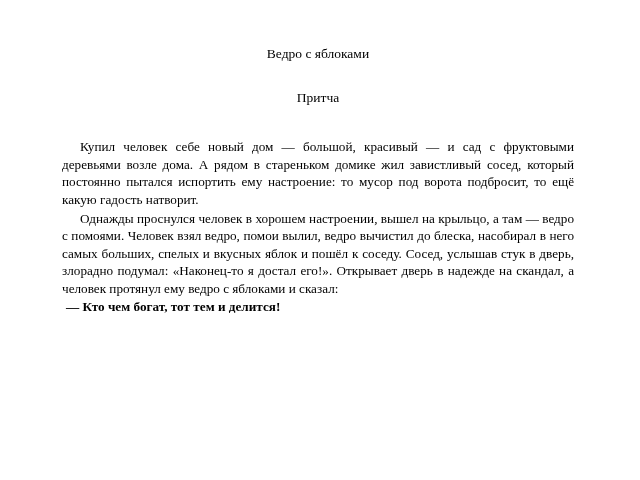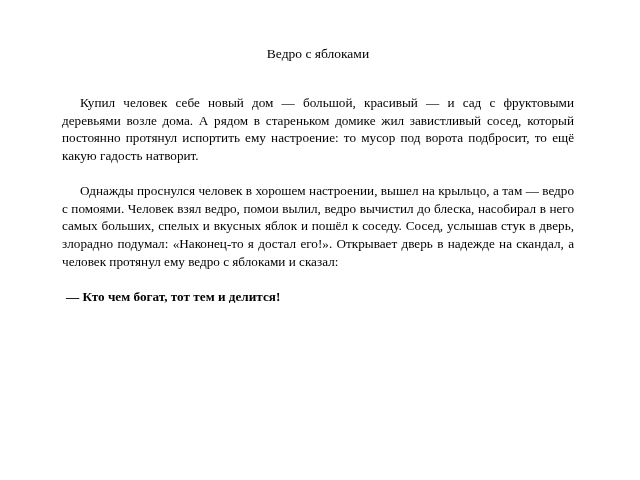--- a/index.html
+++ b/index.html
@@ -37,34 +37,35 @@
     margin-top: 32px;
     font-size: 13.2px;
     line-height: 1.33;
     text-align: justify;
   }
   .para {
     margin: 0;
     text-indent: 18px;
   }
   .para + .para {
-    margin-top: 18px;
+    margin-top: 1px;
   }
   .para-nodent {
     text-indent: 4px;
     font-weight: bold;
   }
 </style>
 </head>
 <body>
 
 <div class="page">
 
   <div class="doc-title">Ведро с яблоками</div>
 
+  <div class="doc-subtitle">Притча</div>
 
   <div class="body-text">
-    <p class="para">Купил человек себе новый дом — большой, красивый — и сад с фруктовыми деревьями возле дома. А рядом в стареньком домике жил завистливый сосед, который постоянно протянул испортить ему настроение: то мусор под ворота подбросит, то ещё какую гадость натворит.</p>
+    <p class="para">Купил человек себе новый дом — большой, красивый — и сад с фруктовыми деревьями возле дома. А рядом в стареньком домике жил завистливый сосед, который постоянно пытался испортить ему настроение: то мусор под ворота подбросит, то ещё какую гадость натворит.</p>
     <p class="para">Однажды проснулся человек в хорошем настроении, вышел на крыльцо, а там — ведро с помоями. Человек взял ведро, помои вылил, ведро вычистил до блеска, насобирал в него самых больших, спелых и вкусных яблок и пошёл к соседу. Сосед, услышав стук в дверь, злорадно подумал: «Наконец-то я достал его!». Открывает дверь в надежде на скандал, а человек протянул ему ведро с яблоками и сказал:</p>
     <p class="para para-nodent">— Кто чем богат, тот тем и делится!</p>
   </div>
 
 </div>
 
 </body></html>

